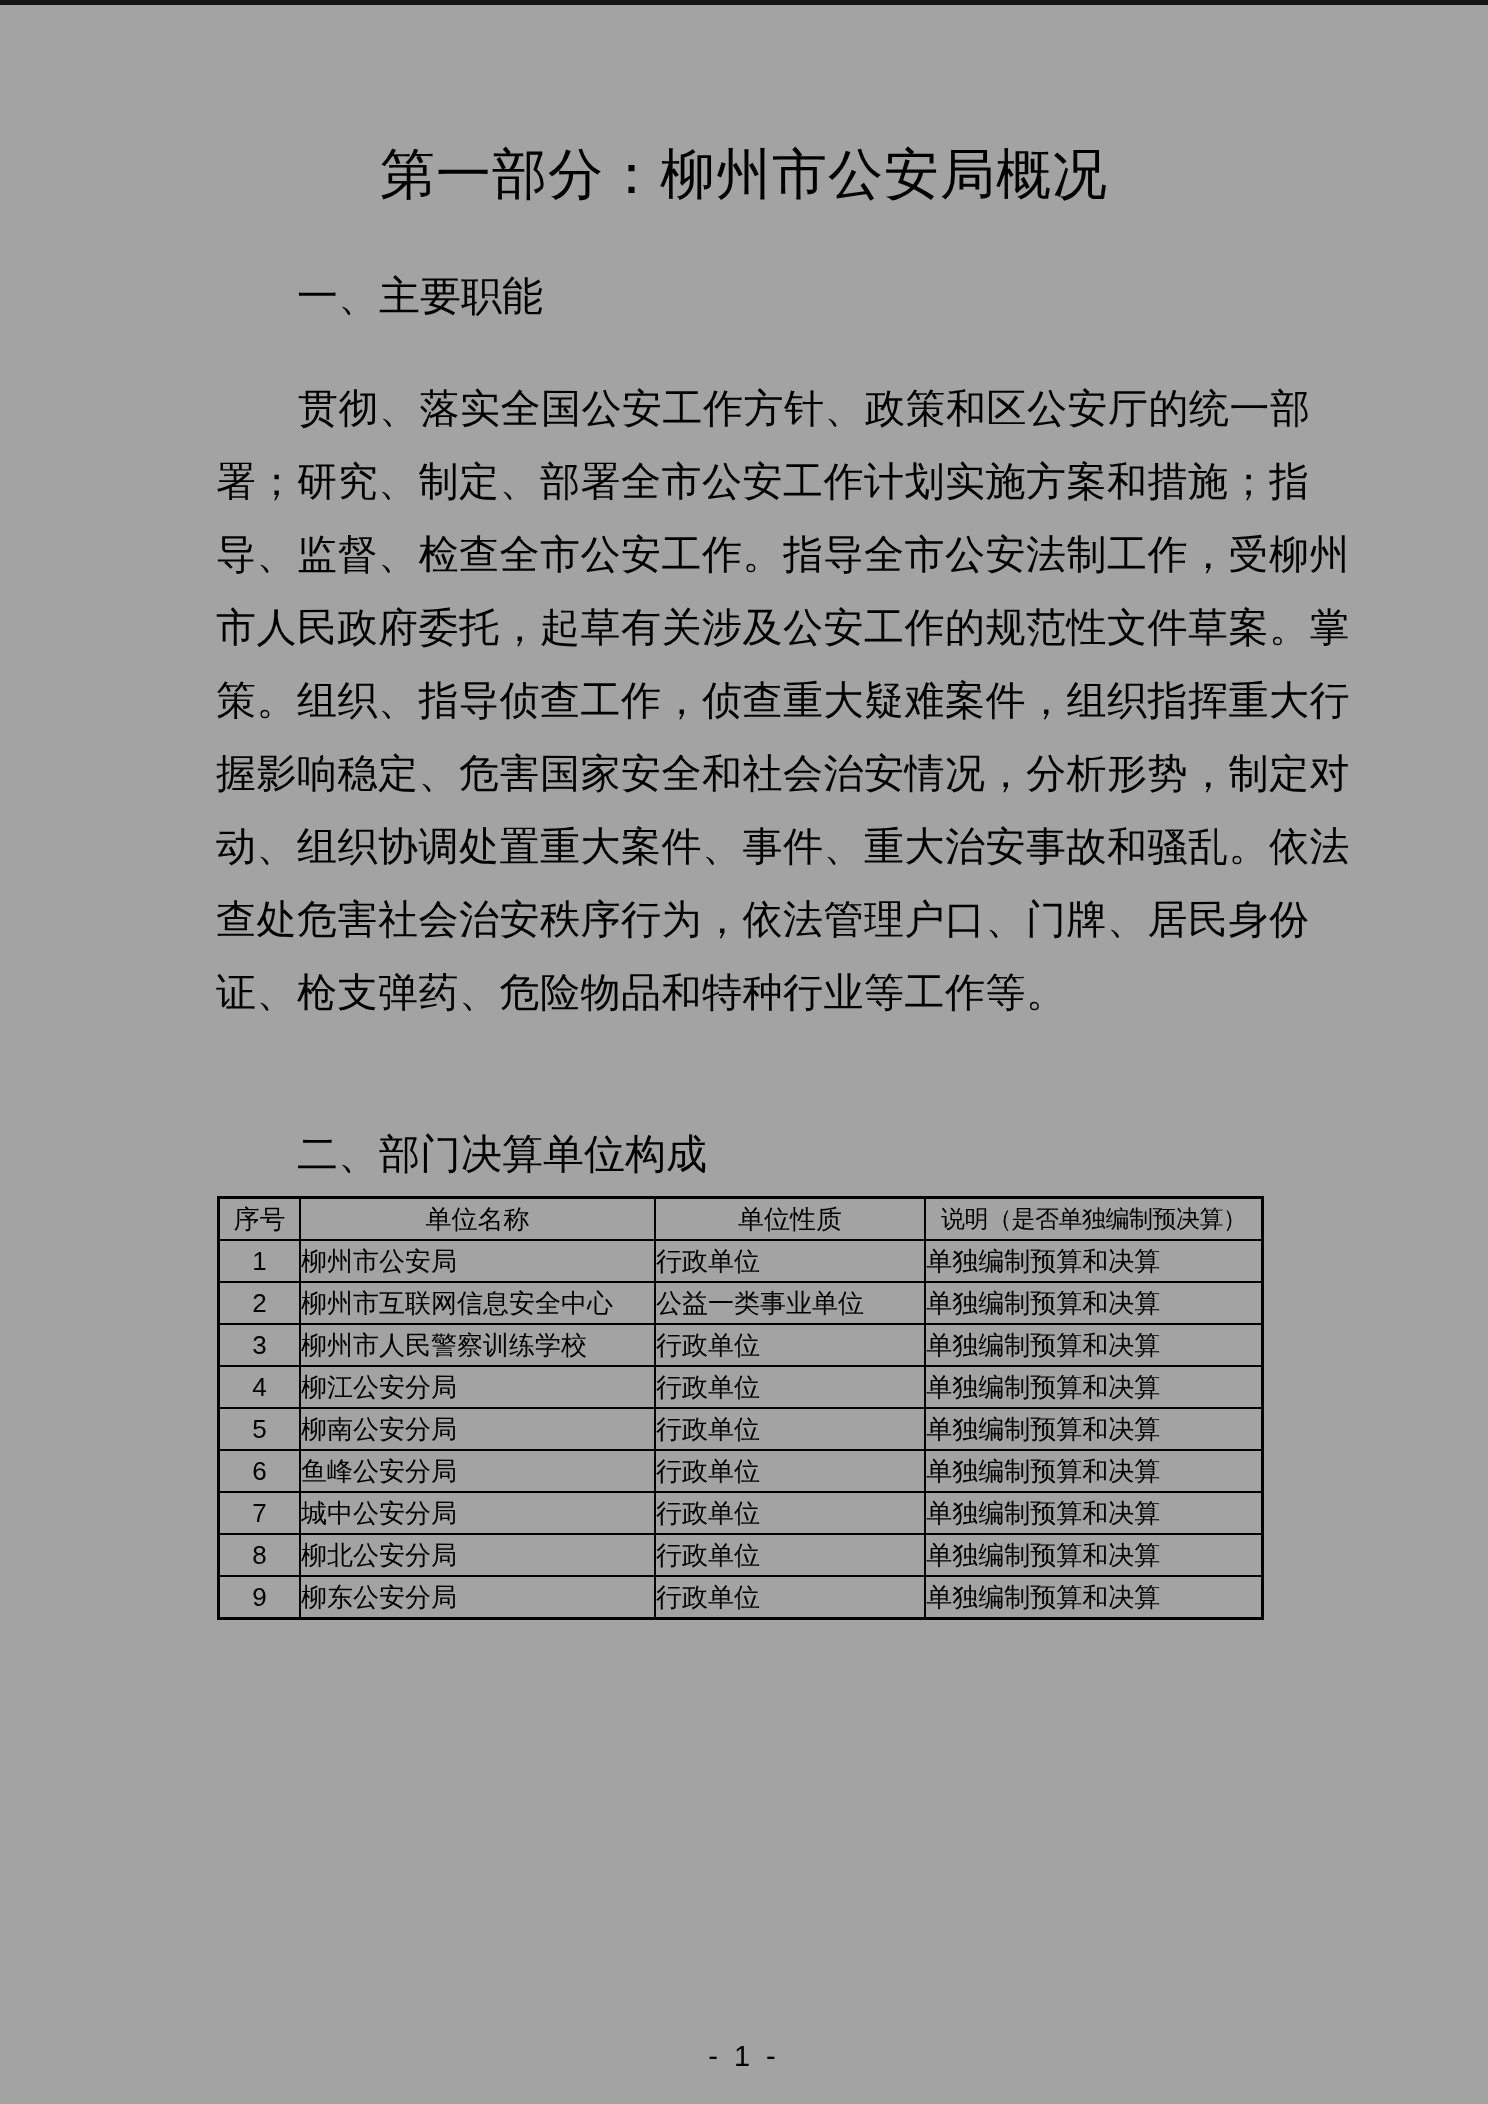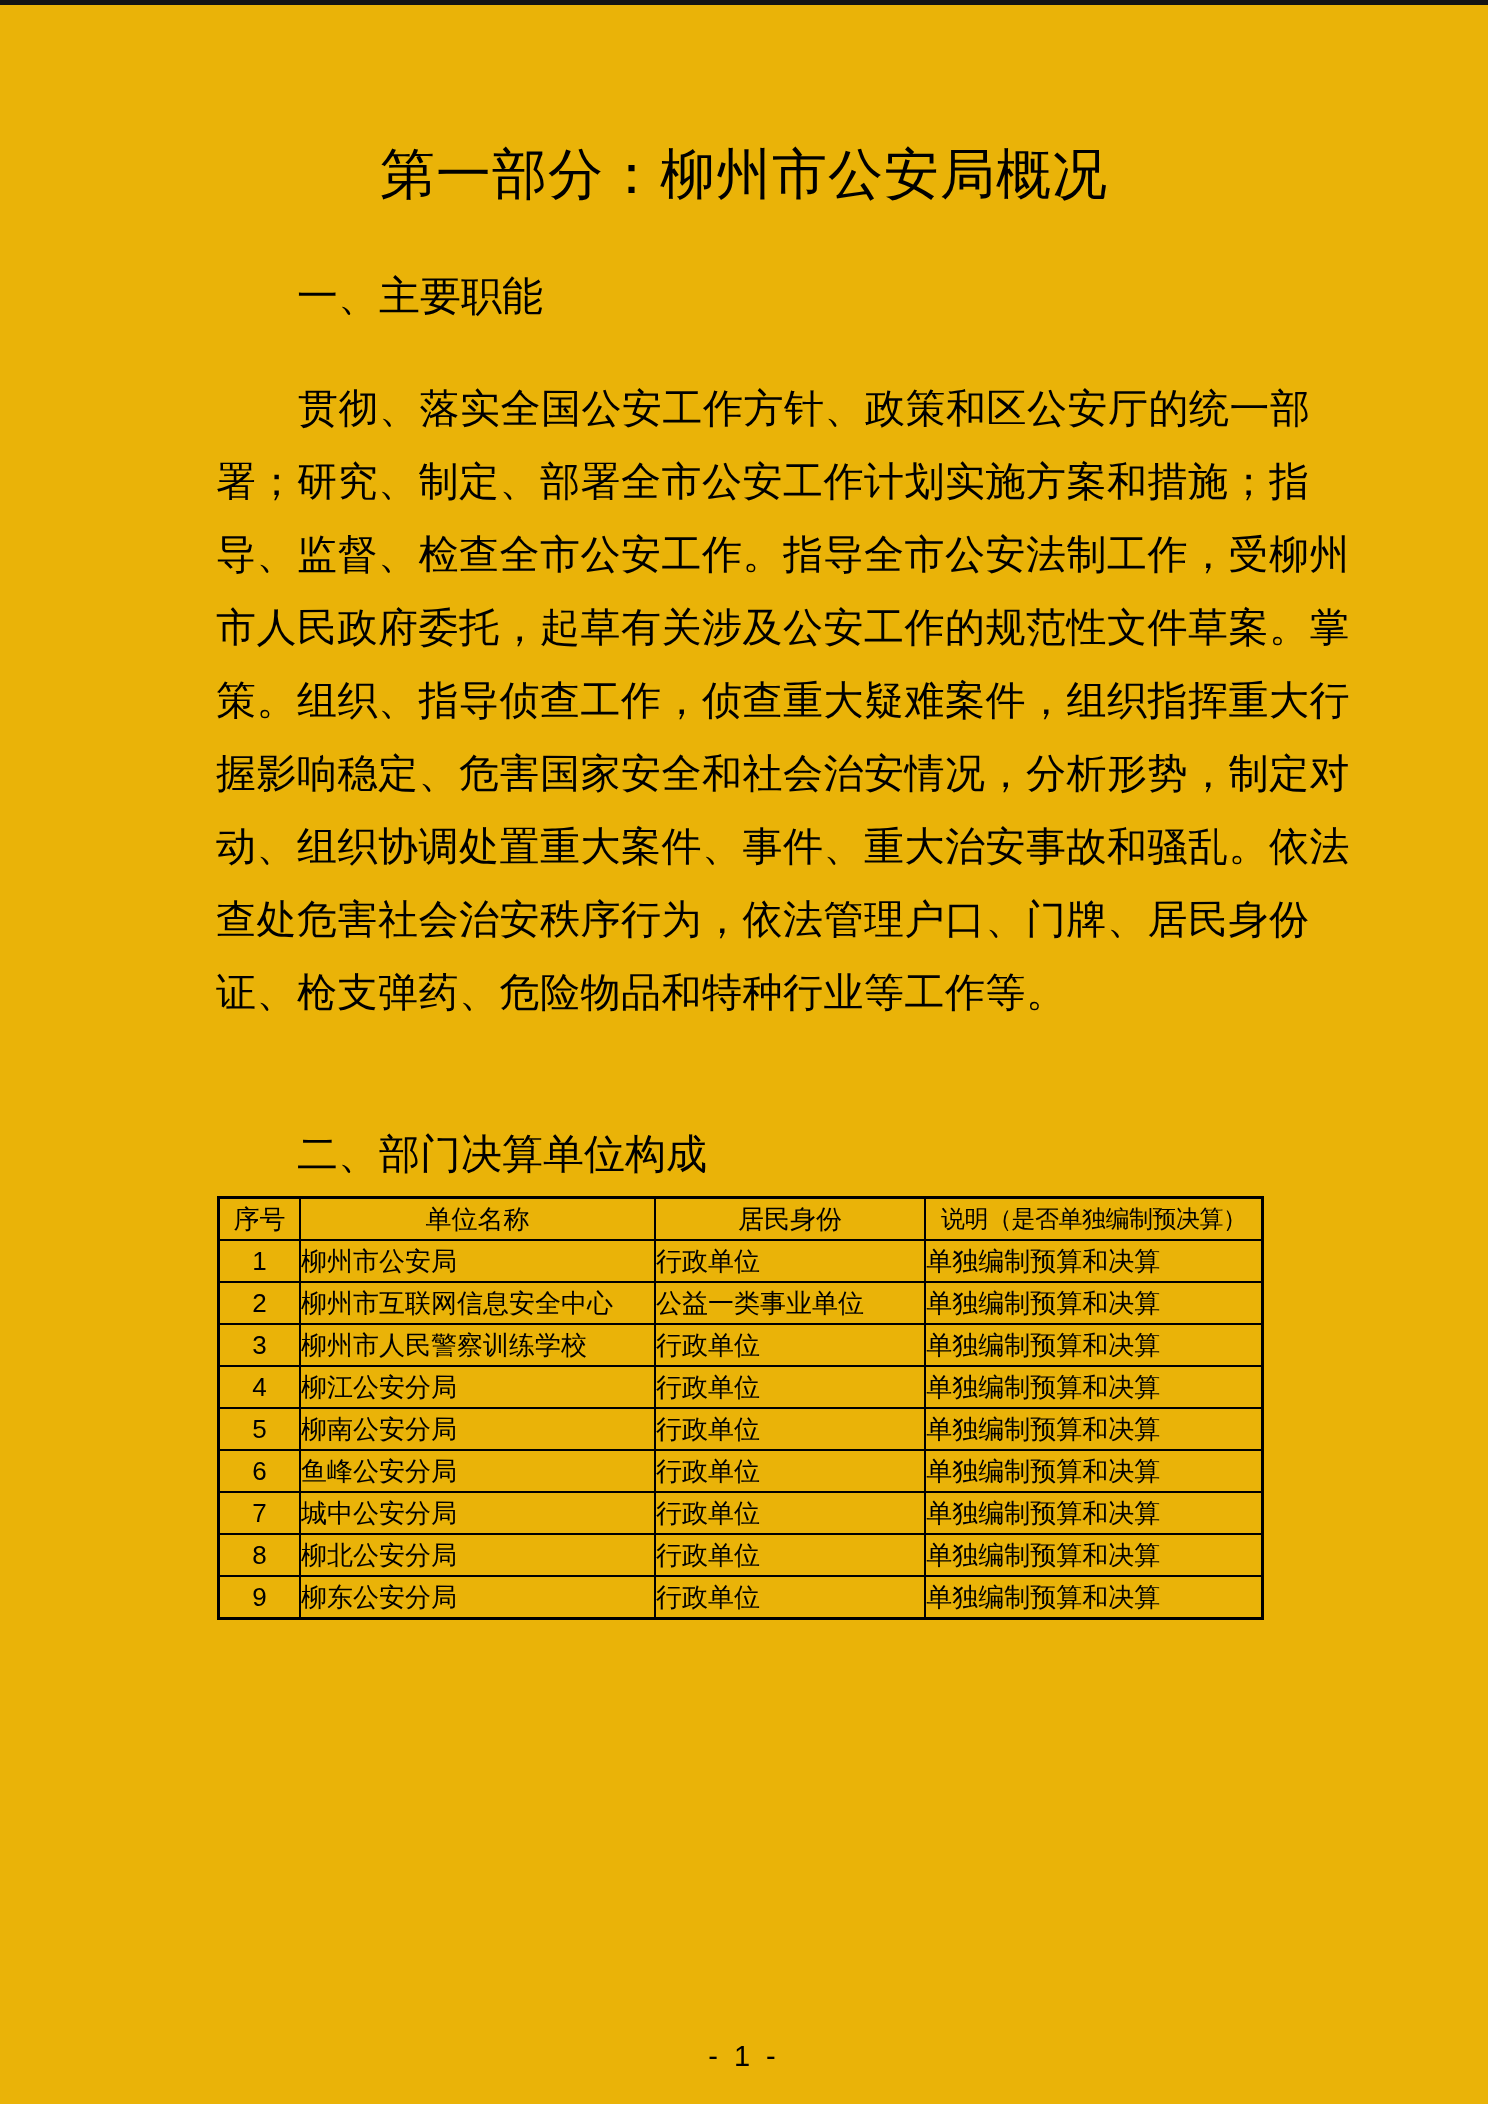--- a/index.html
+++ b/index.html
@@ -1,20 +1,20 @@
 <!DOCTYPE html>
 <html lang="zh"><head>
 <meta charset="utf-8">
 <style>
   html,body{margin:0;padding:0;background:#888;}
   .page{
     position:relative;
     width:1488px;height:2104px;
     margin:0 auto;
-    background:#eab308;
+    background:#a3a3a3;
     font-family:"Liberation Sans",sans-serif;
     color:#000;
     overflow:hidden;
   }
   .topbar{
     position:absolute;top:0;left:0;width:100%;height:5px;
     background:#141414;
   }
   .doc-title{
     position:absolute;top:136px;left:0;width:100%;
@@ -102,21 +102,21 @@
       <colgroup>
         <col style="width:7.8%">
         <col style="width:34.0%">
         <col style="width:25.9%">
         <col style="width:32.3%">
       </colgroup>
       <thead>
         <tr>
           <th>序号</th>
           <th>单位名称</th>
-          <th>居民身份</th>
+          <th>单位性质</th>
           <th class="explain-header">说明（是否单独编制预决算）</th>
         </tr>
       </thead>
       <tbody>
           <tr>
             <td class="cell-index">1</td>
             <td class="cell-text">柳州市公安局</td>
             <td class="cell-text">行政单位</td>
             <td class="cell-text">单独编制预算和决算</td>
           </tr>

